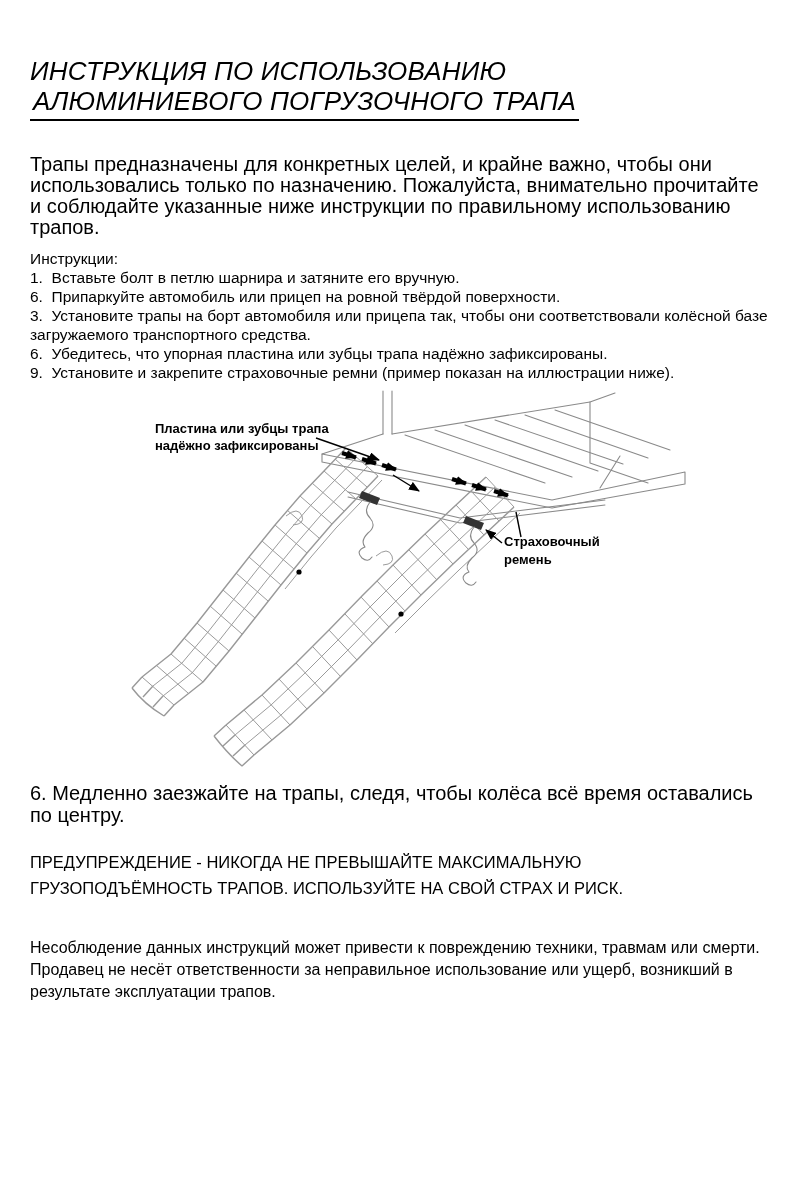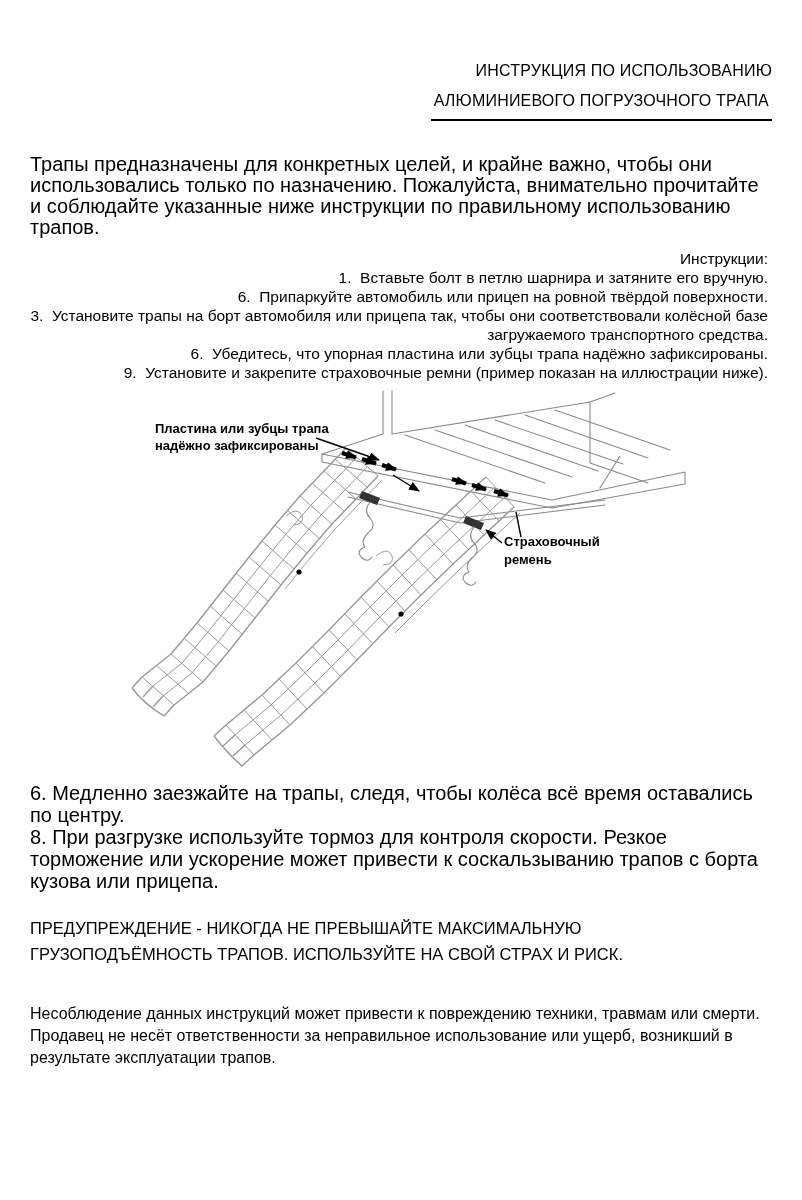--- a/index.html
+++ b/index.html
@@ -1,29 +1,29 @@
 <!DOCTYPE html>
 <html><head>
 <meta charset="utf-8">
 <style>
   html,body { margin:0; padding:0; background:#ffffff; }
   .page {
     position:relative; width:802px; height:1200px; background:#ffffff;
     color:#000; font-family:"Liberation Sans", sans-serif; overflow:hidden;
   }
   .title {
-    margin:56px 30px 0; text-align:right;
-    font-size:16px; line-height:30px; font-weight:400; letter-spacing:0.2px;
+    margin:56px 30px 0; text-align:left;
+    font-size:26px; line-height:30px; font-weight:400; letter-spacing:0.2px;font-style:italic;
   }
   .title .u {
     display:inline-block; border-bottom:2.5px solid #000; padding:0 3px 3px;
   }
   .intro { margin:33px 34px 0 30px; font-size:20px; line-height:21px; }
   .instructions { margin:11px 34px 0 30px; font-size:15.5px; line-height:19px; }
-  .instructions p { margin:0; white-space:pre-wrap;text-align:right; }
+  .instructions p { margin:0; white-space:pre-wrap; }
   .figure { position:relative; margin-top:6px; height:392px;text-align:center; }
   .figure svg { position:absolute; left:100px; top:0; }
   .fig-label { font:bold 13px "Liberation Sans", sans-serif; fill:#000; }
   .ops { margin:2px 34px 0 30px; font-size:20px; line-height:22px; }
   .ops p { margin:0; }
   .warning { margin:23px 34px 0 30px; font-weight:normal; font-size:16.5px; line-height:26px; }
   .disclaimer { margin:36px 34px 0 30px; font-size:16px; line-height:22px; }
   .line-art { stroke:#8a8a8a; stroke-width:1.1; fill:none; stroke-linecap:round; stroke-linejoin:round; }
   .rail { stroke:#999; stroke-width:1.4; fill:none; stroke-linejoin:round; }
   .rung { stroke:#9b9b9b; stroke-width:1; fill:none; }
@@ -115,20 +115,19 @@
 
       <text class="fig-label" x="55" y="45">Пластина или зубцы трапа</text>
       <text class="fig-label" x="55" y="62">надёжно зафиксированы</text>
       <text class="fig-label" x="404" y="158">Страховочный</text>
       <text class="fig-label" x="404" y="176">ремень</text>
     </svg>
   </div>
 
   <div class="ops">
     <p>6. Медленно заезжайте на трапы, следя, чтобы колёса всё время оставались по центру.</p>
-    <p>8. При разгрузке используйте тормоз для контроля скорости. Резкое торможение или ускорение может привести к соскальзыванию трапов с борта кузова или прицепа.</p>
   </div>
 
   <div class="warning">ПРЕДУПРЕЖДЕНИЕ - НИКОГДА НЕ ПРЕВЫШАЙТЕ МАКСИМАЛЬНУЮ ГРУЗОПОДЪЁМНОСТЬ ТРАПОВ. ИСПОЛЬЗУЙТЕ НА СВОЙ СТРАХ И РИСК.</div>
 
   <div class="disclaimer">Несоблюдение данных инструкций может привести к повреждению техники, травмам или смерти. Продавец не несёт ответственности за неправильное использование или ущерб, возникший в результате эксплуатации трапов.</div>
 
 </div>
 
 </body></html>

